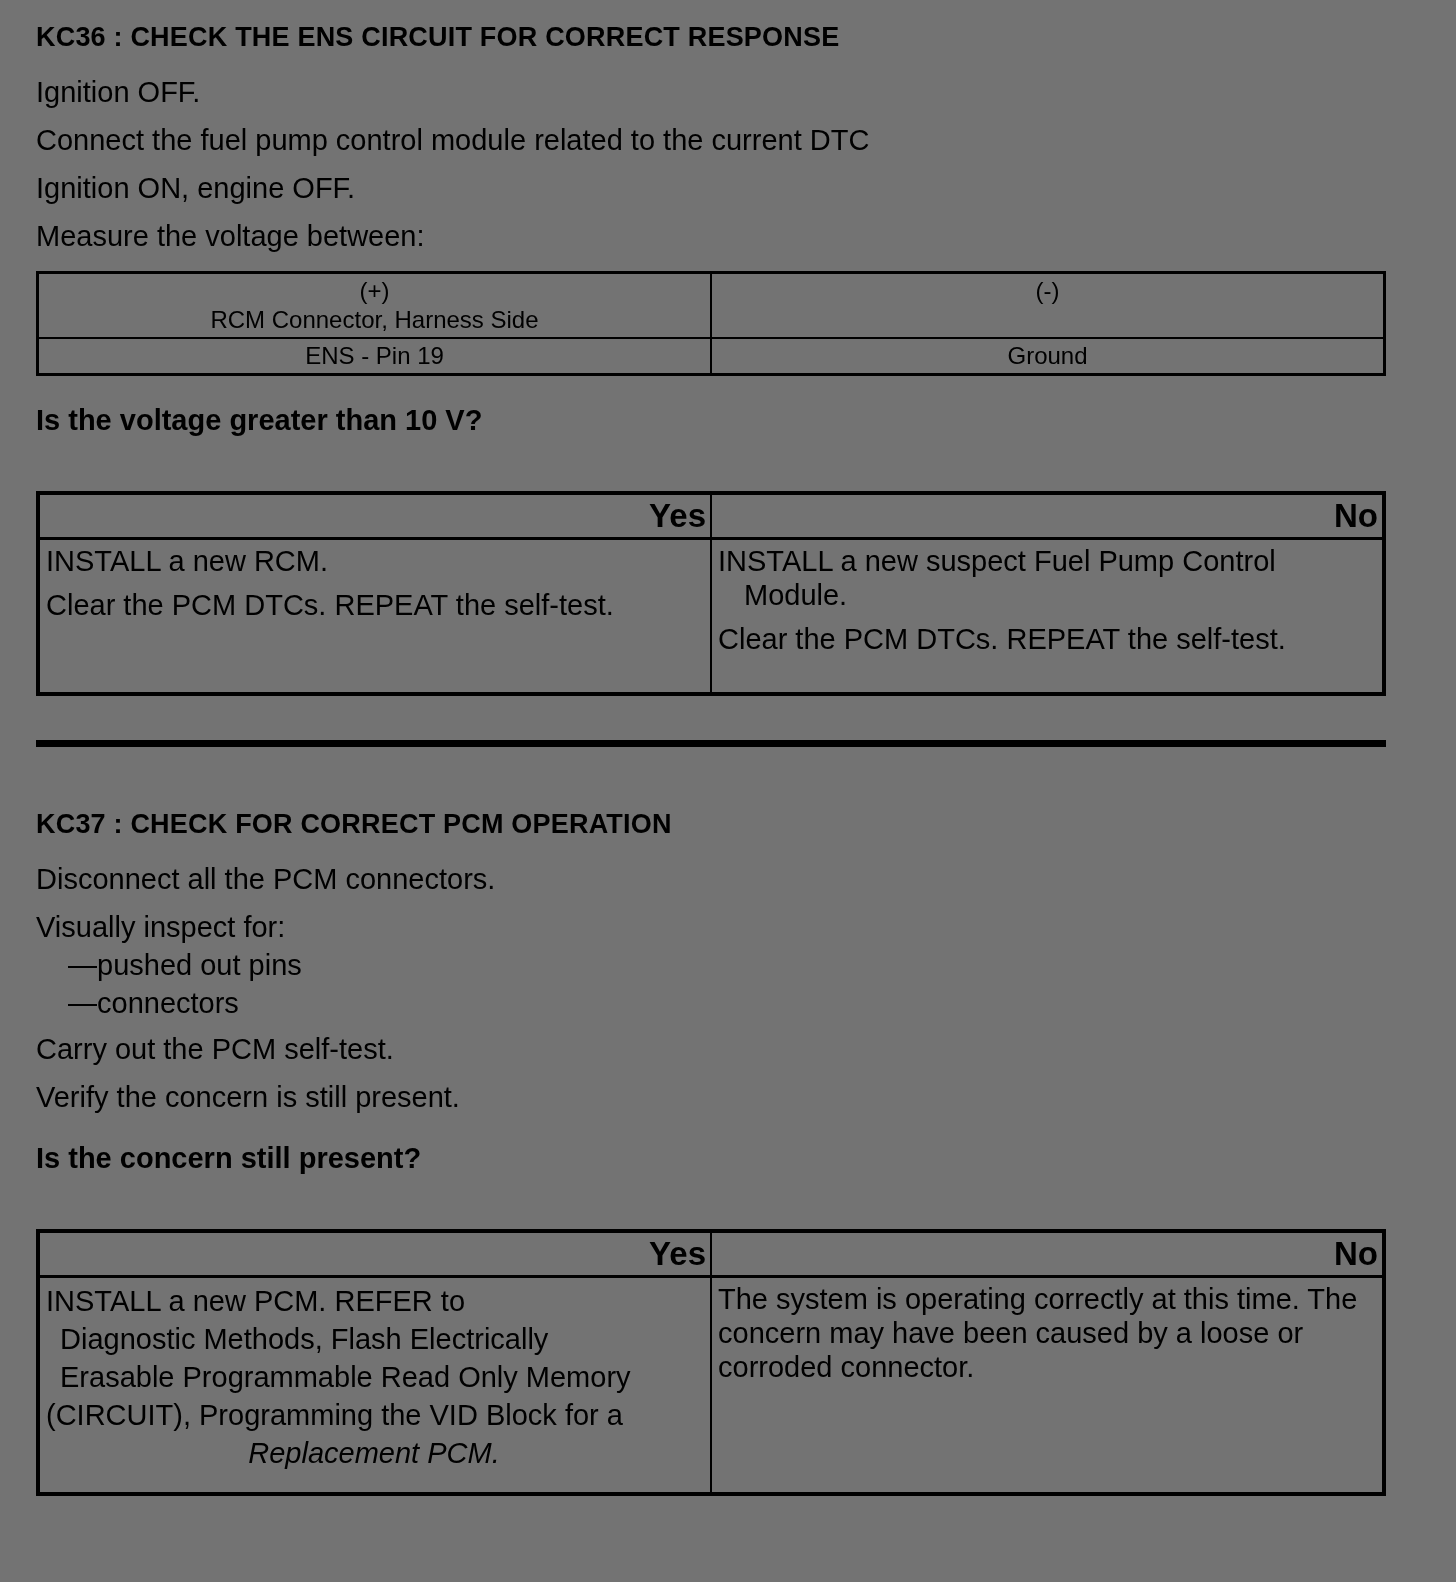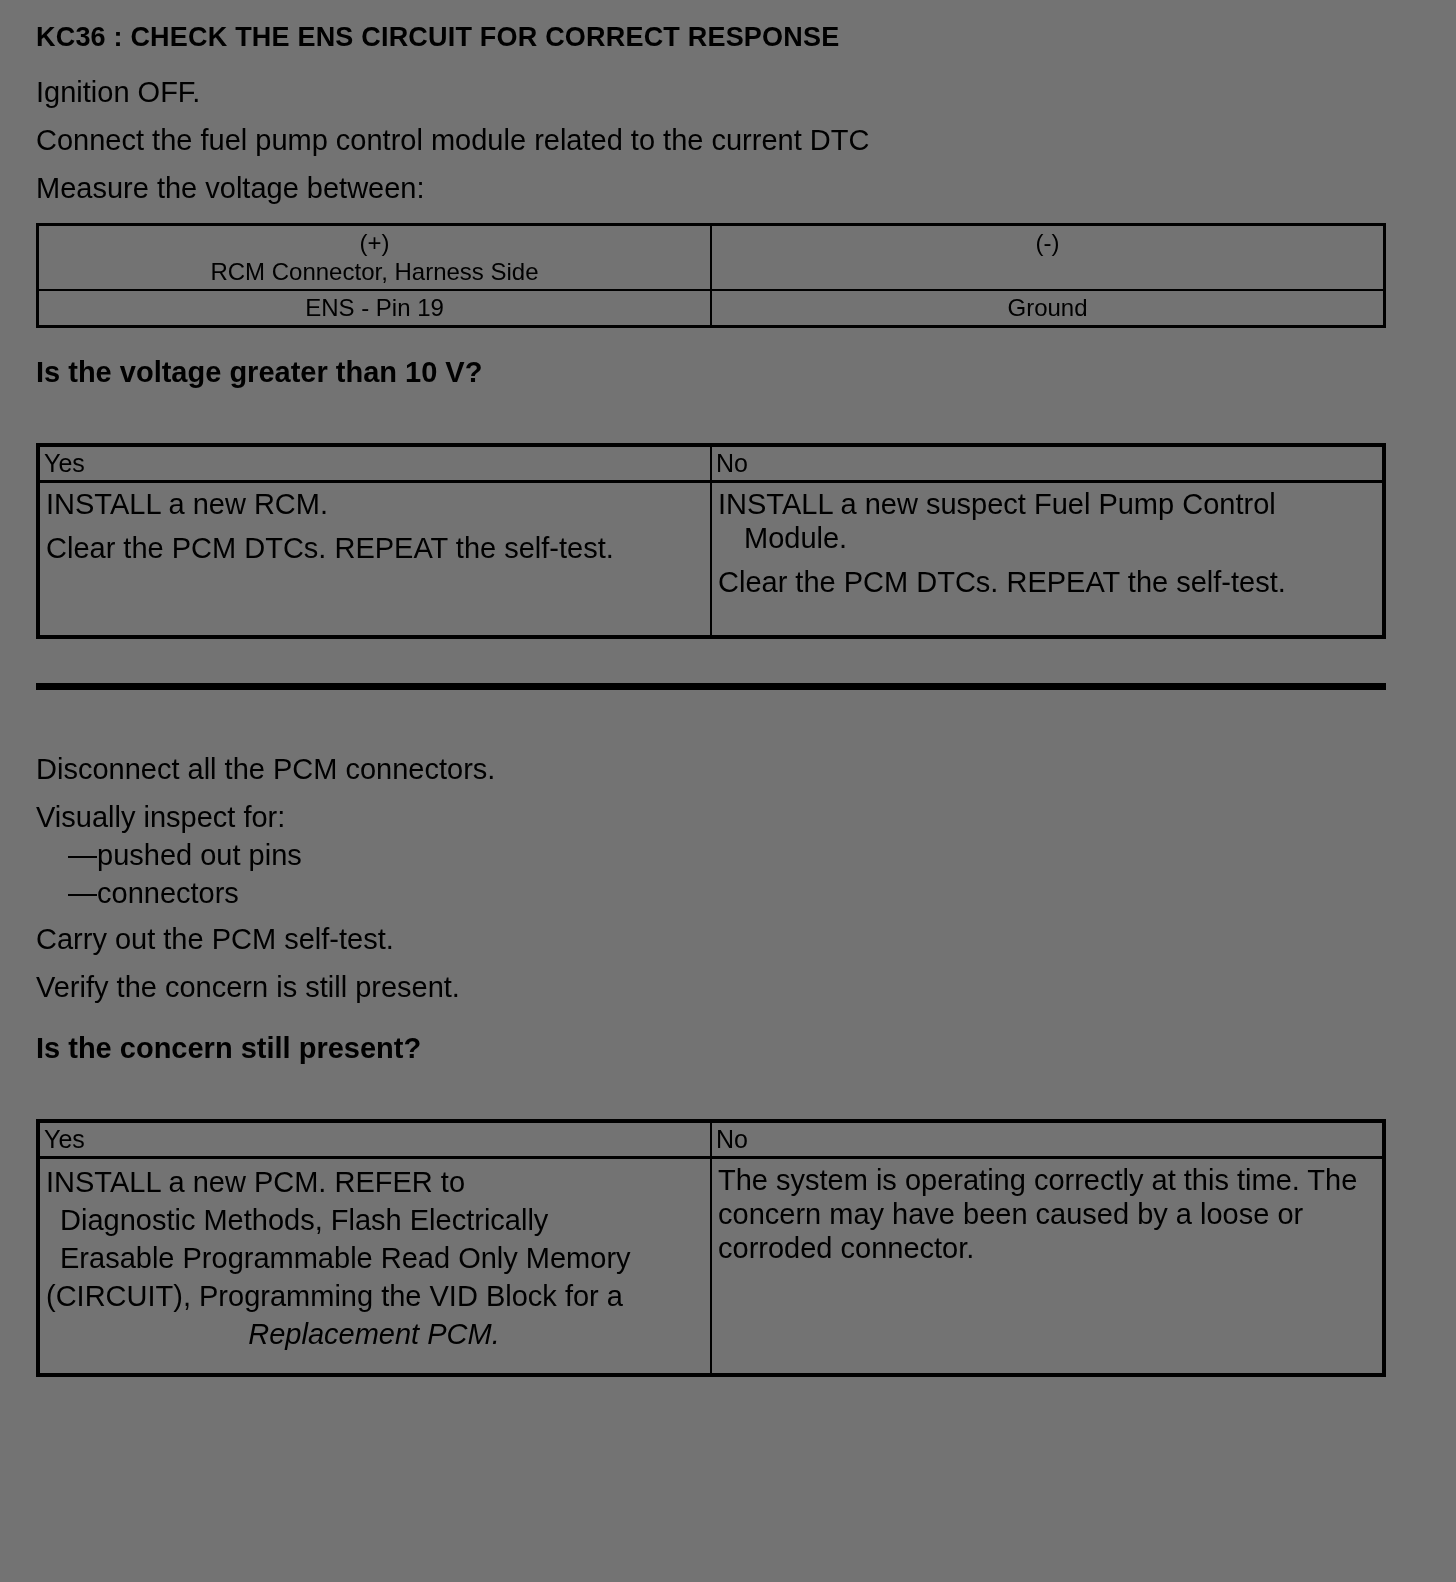--- a/index.html
+++ b/index.html
@@ -66,23 +66,23 @@
 
   
   table.decision-table {
     width: 100%;
     border-collapse: collapse;
     border: 4px solid #000;
     margin-top: 54px;
   }
   table.decision-table th {
     width: 50%;
-    font-size: 25px;
-    font-weight: normal;
-    text-align: left;
+    font-size: 33px;
+    font-weight: bold;
+    text-align: right;
     padding: 2px 4px;
     border-bottom: 3px solid #000;
   }
   table.decision-table th + th,
   table.decision-table td + td { border-left: 2px solid #000; }
   table.decision-table td {
     width: 50%;
     vertical-align: top;
     font-size: 29px;
     line-height: 34px;
@@ -113,20 +113,21 @@
 <body>
 
 <div class="page">
 
   <div class="section-kc36">
 
     <div class="section-heading">KC36 : CHECK THE ENS CIRCUIT FOR CORRECT RESPONSE</div>
 
     <div class="step">Ignition OFF.</div>
     <div class="step">Connect the fuel pump control module related to the current DTC</div>
+    <div class="step">Ignition ON, engine OFF.</div>
     <div class="step pre-table">Measure the voltage between:</div>
 
     <table class="measure-table">
       <tbody>
           <tr>
         <th>
           <div>(+)</div>
           <div>RCM Connector, Harness Side</div>
         </th>
         <th>
@@ -160,20 +161,21 @@
       </tr>
     </tbody>
       </table>
 
   </div>
 
   <div class="rule"></div>
 
   <div class="section-kc37">
 
+    <div class="section-heading">KC37 : CHECK FOR CORRECT PCM OPERATION</div>
 
     <div class="step">Disconnect all the PCM connectors.</div>
     <div class="step" style="margin-bottom:4px;">Visually inspect for:</div>
 
     <div class="inspect-list">
       <div class="inspect-item">—pushed out pins</div>
       <div class="inspect-item">—connectors</div>
     </div>
 
     <div class="step">Carry out the PCM self-test.</div>

